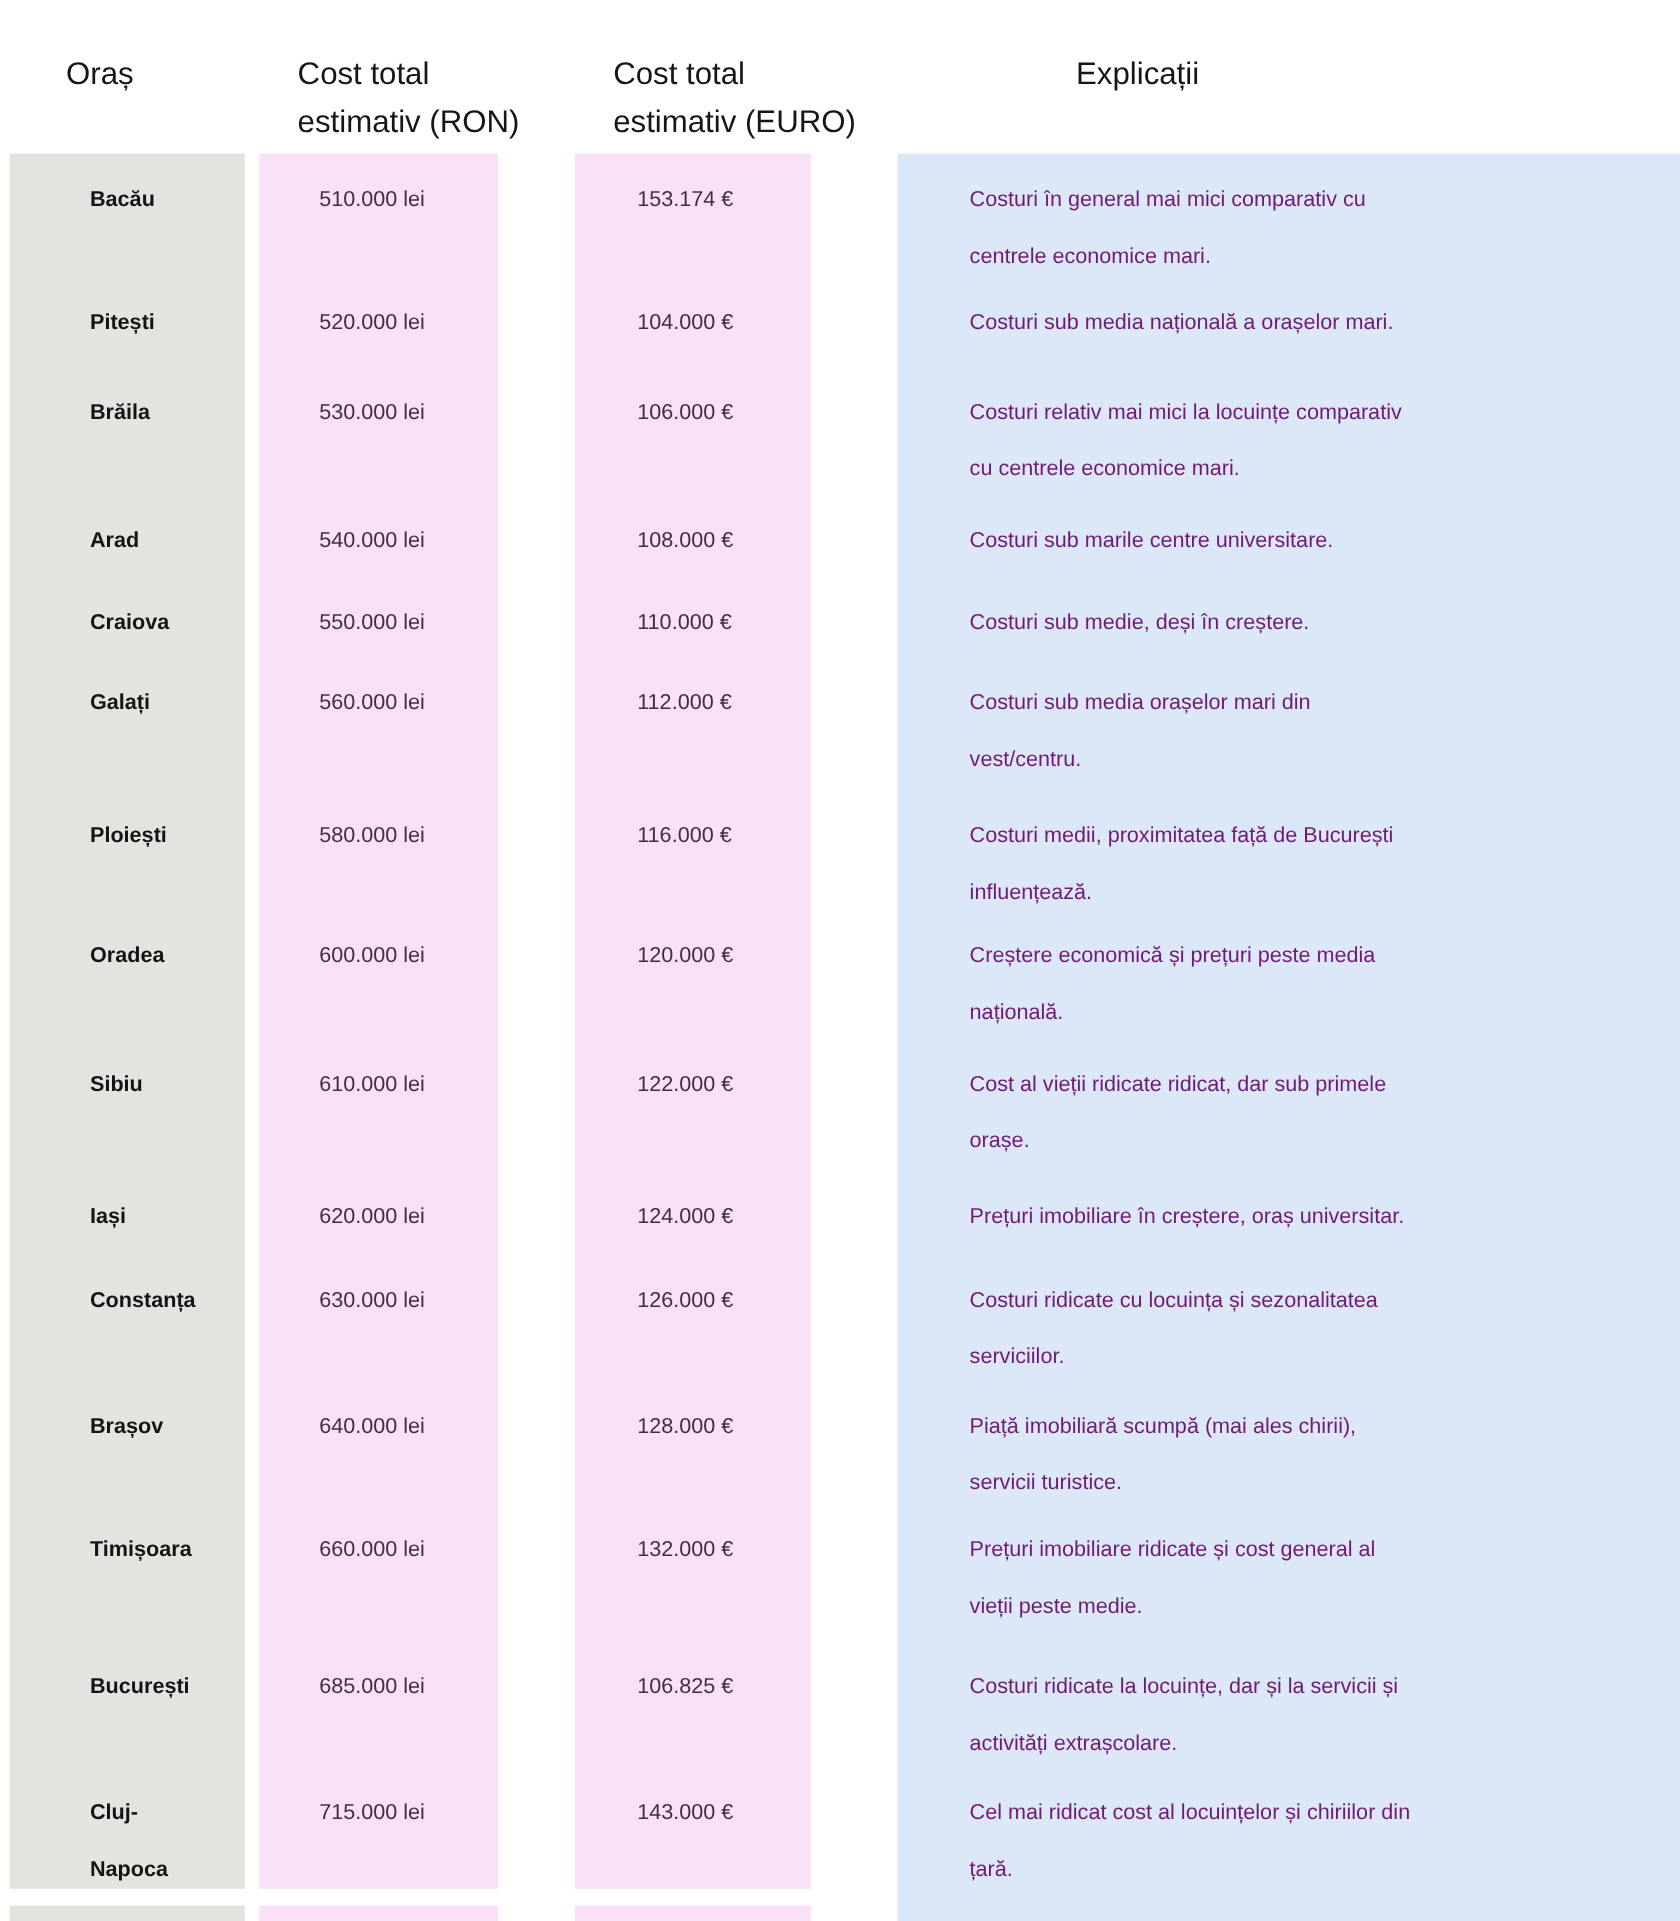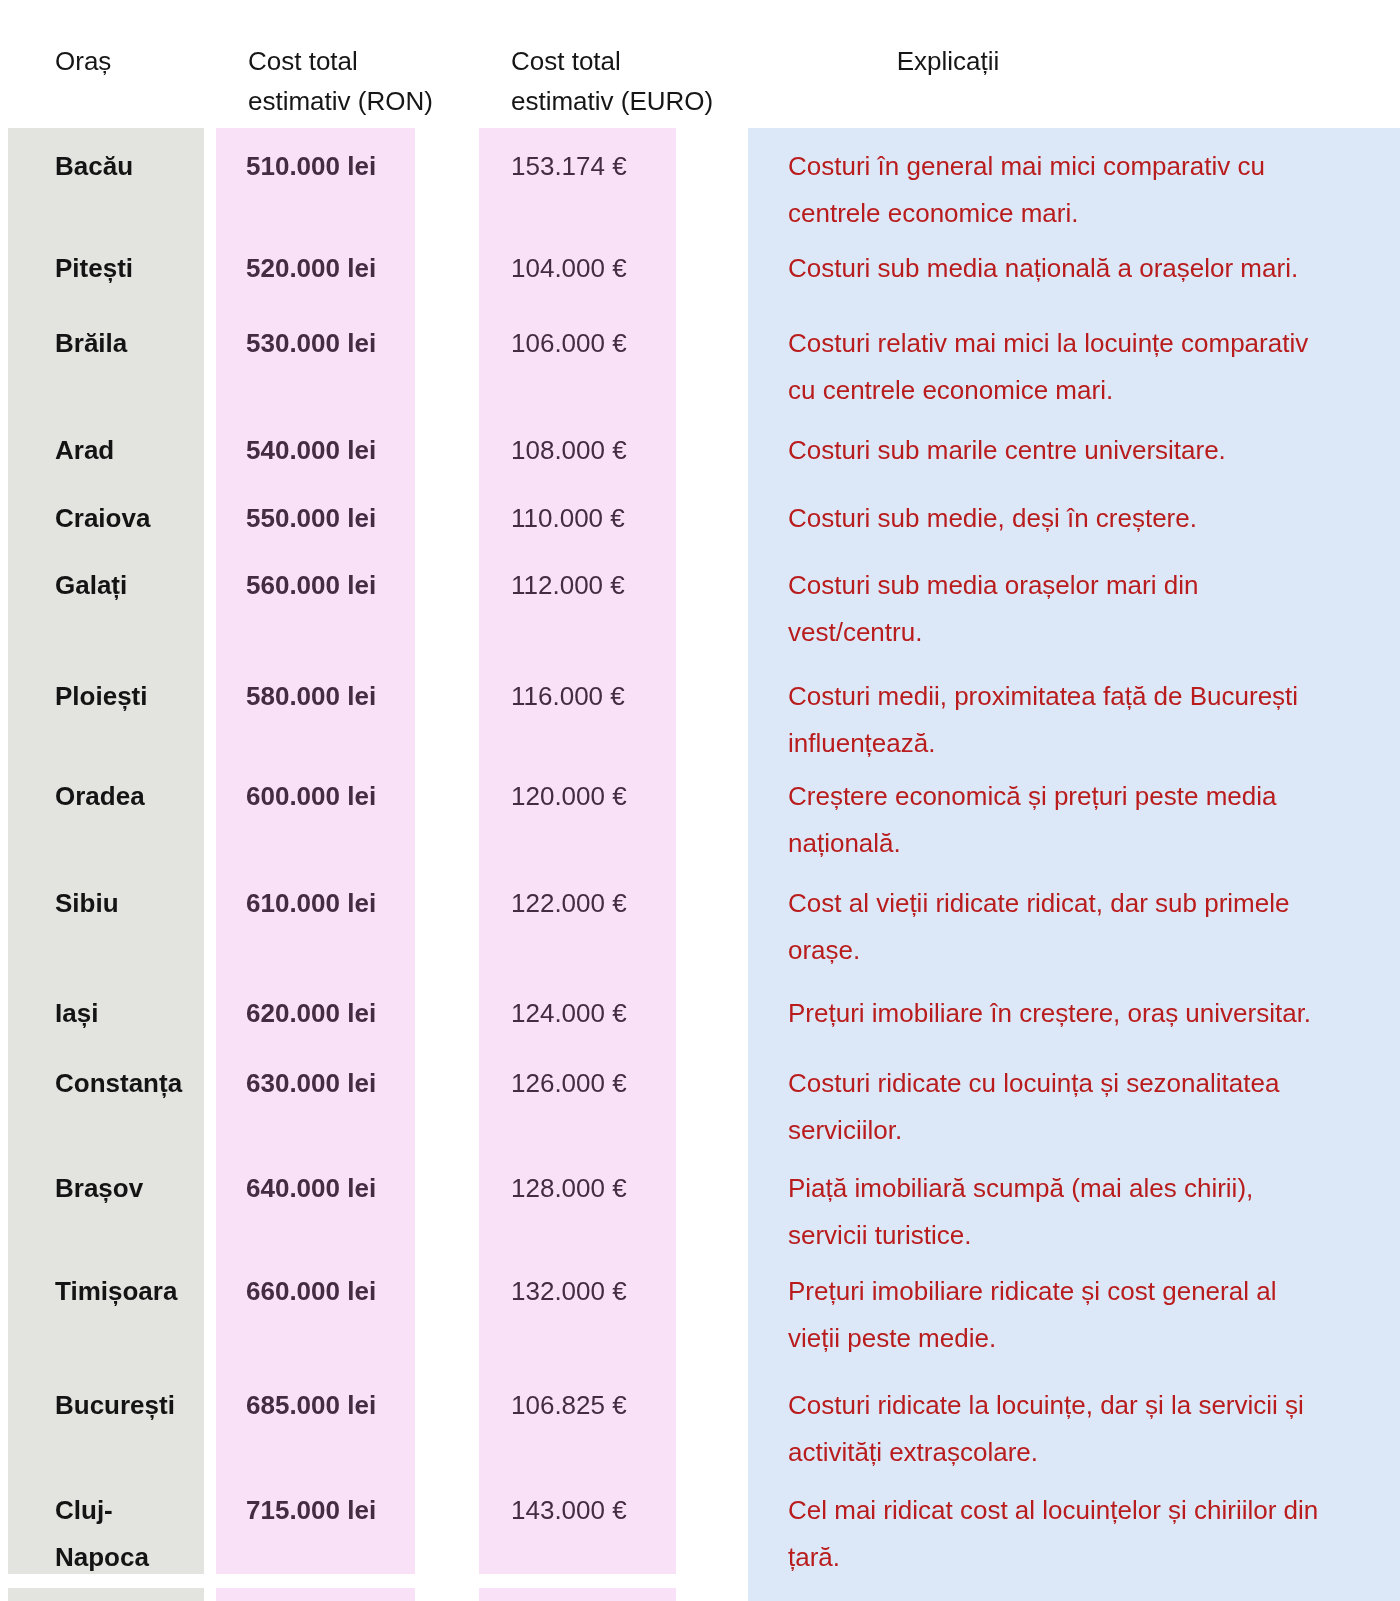--- a/index.html
+++ b/index.html
@@ -48,27 +48,28 @@
   .trow:nth-child(9)  { height: 110px; }
   .trow:nth-child(10) { height: 70px; }
   .trow:nth-child(11) { height: 105px; }
   .trow:nth-child(12) { height: 103px; }
   .trow:nth-child(13) { height: 114px; }
   .trow:nth-child(14) { height: 105px; }
   .trow:nth-child(15) { height: 110px; padding-left: 23px; }
 
   .td {
     position: absolute; top: 0;
-    font-size: 26px; line-height: 47px;
+    font-size: 18px; line-height: 47px;
     white-space: pre-line;
+    margin-left: 20px;
   }
   .td-city { left: 55px;  width: 155px; font-weight: bold; color: #141414; }
-  .td-ron  { left: 246px; width: 180px; color: #442c43; font-weight: bold; }
+  .td-ron  { left: 246px; width: 180px; color: #442c43; }
   .td-euro { left: 511px; width: 180px; color: #442c43; }
-  .td-exp  { left: 788px; width: 578px; color: #b91c1c; }
+  .td-exp  { left: 788px; width: 578px; color: #701a75; }
 </style>
 </head>
 <body>
 
 <div class="band band-city"></div>
 <div class="band band-ron"></div>
 <div class="band band-euro"></div>
 <div class="band band-exp"></div>
 <div class="band-foot band-foot-city"></div>
 <div class="band-foot band-foot-ron"></div>

